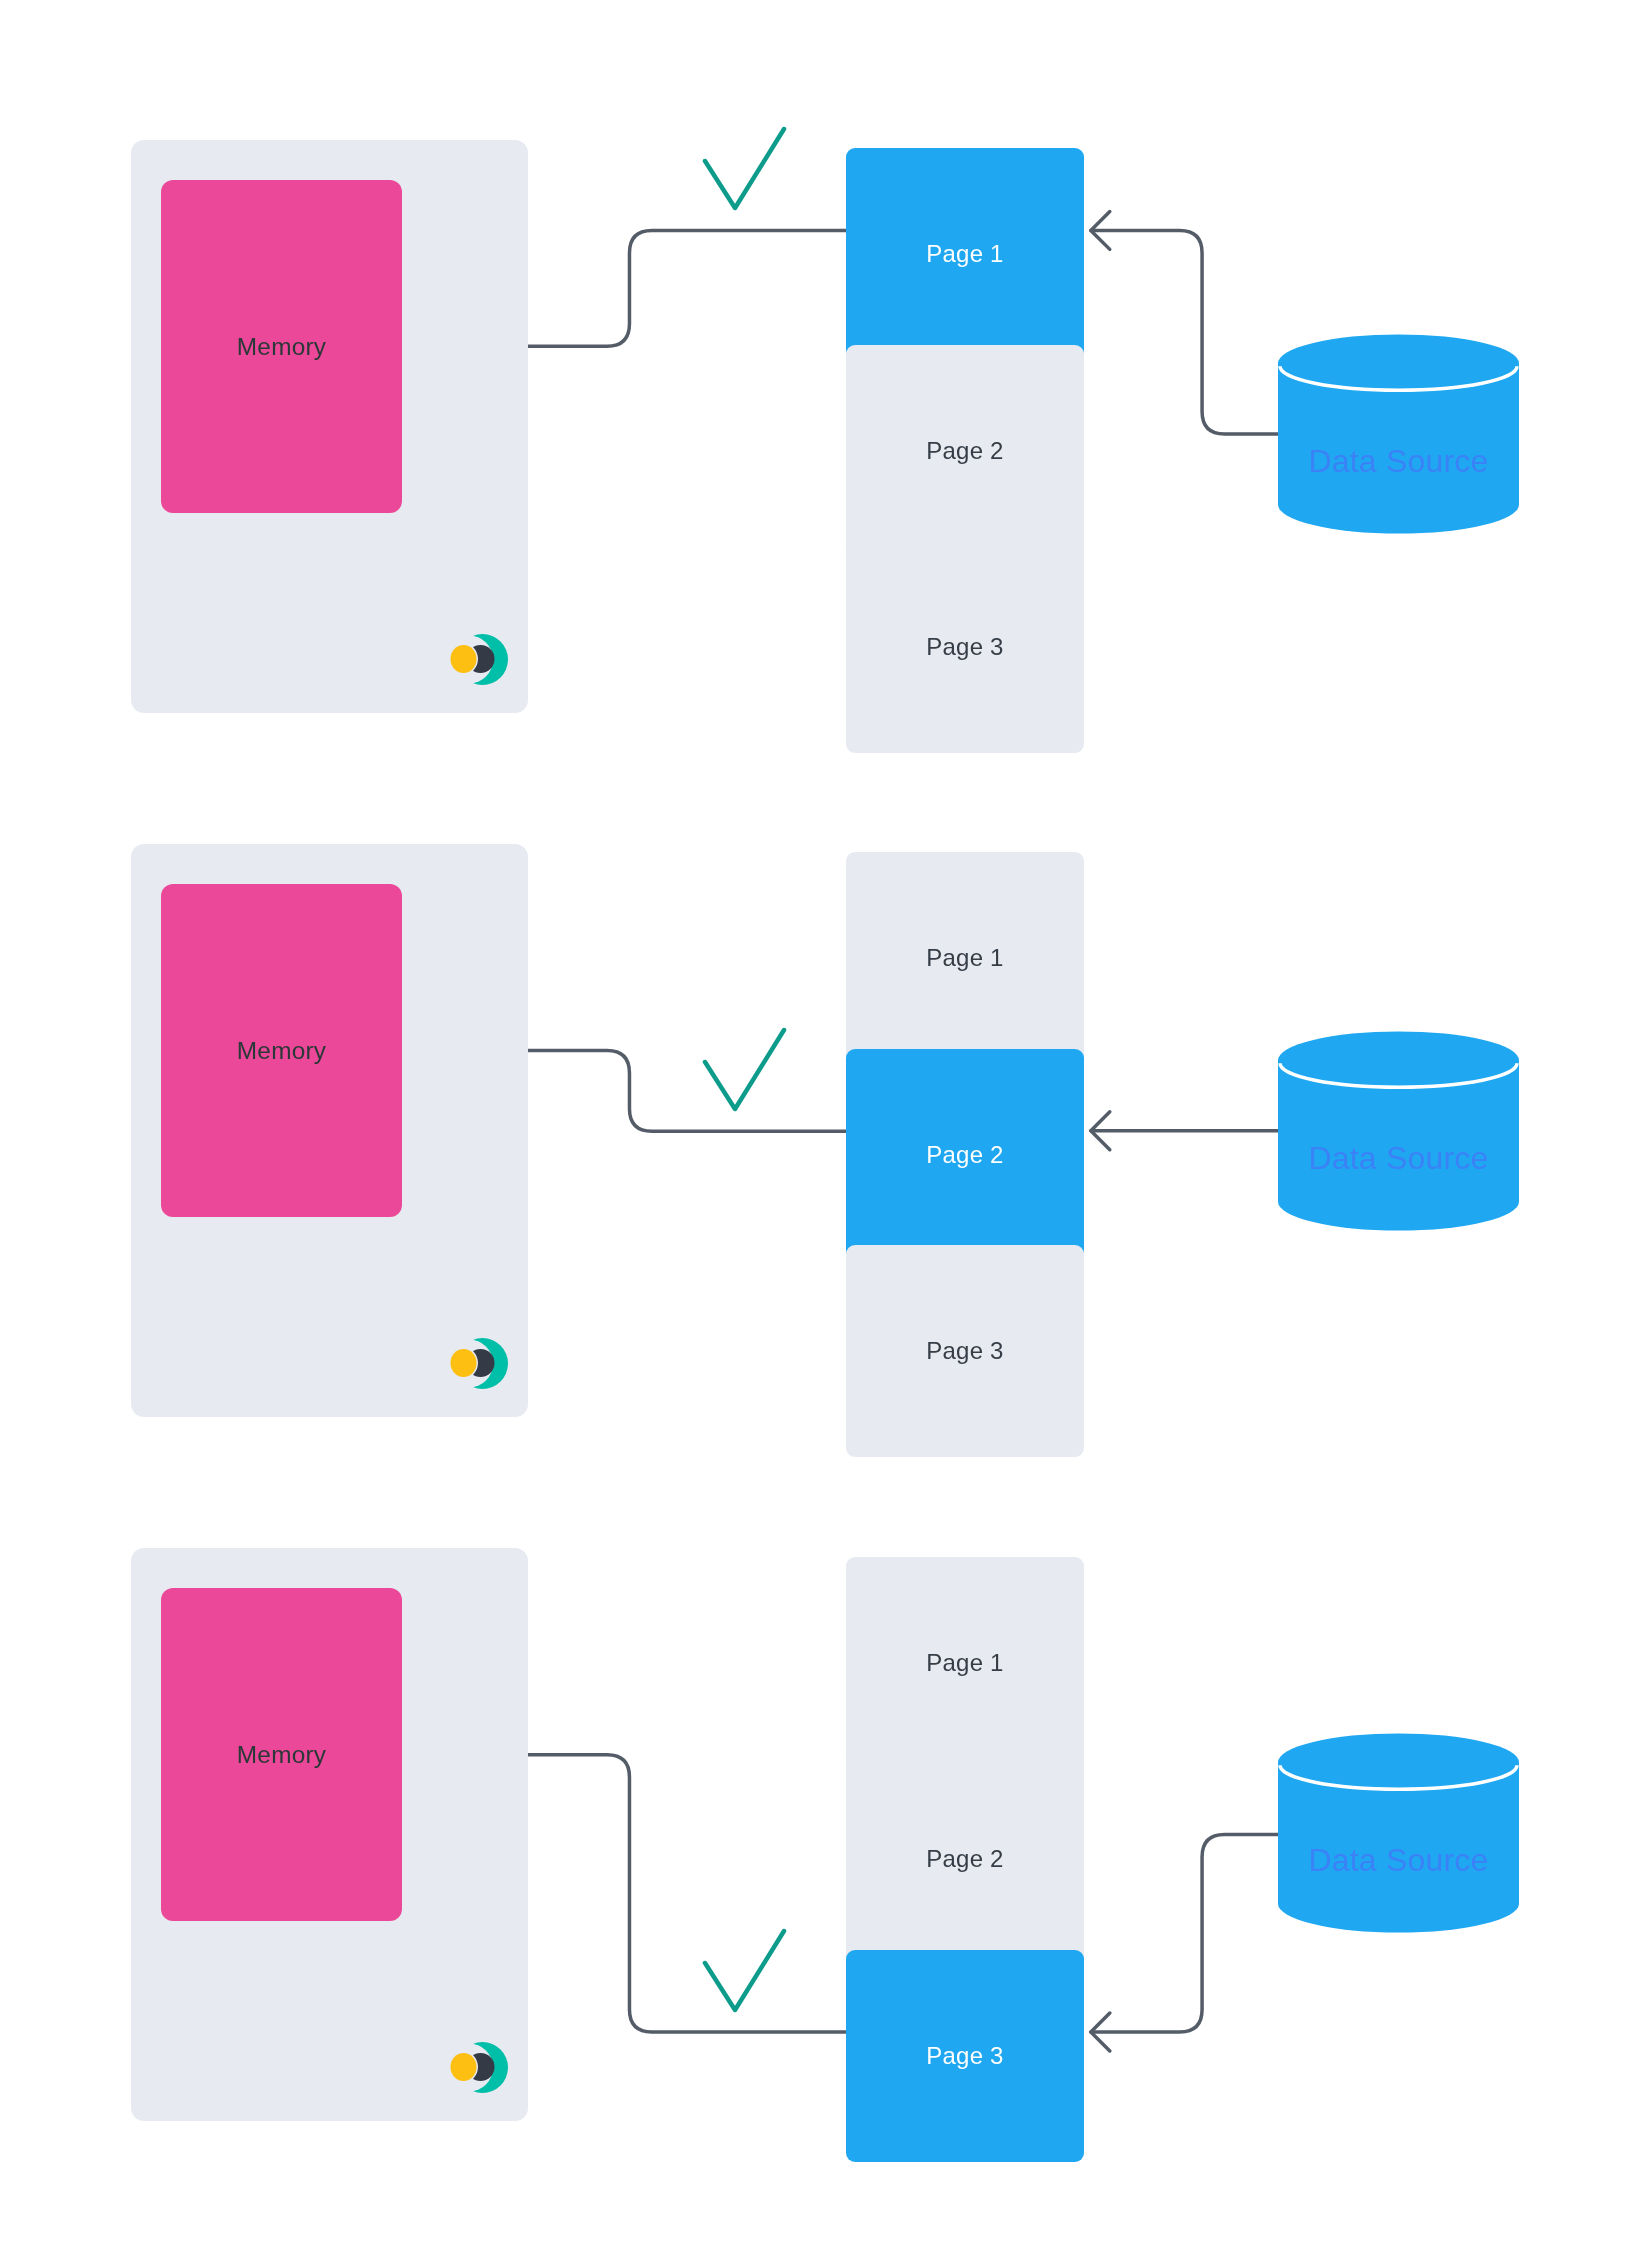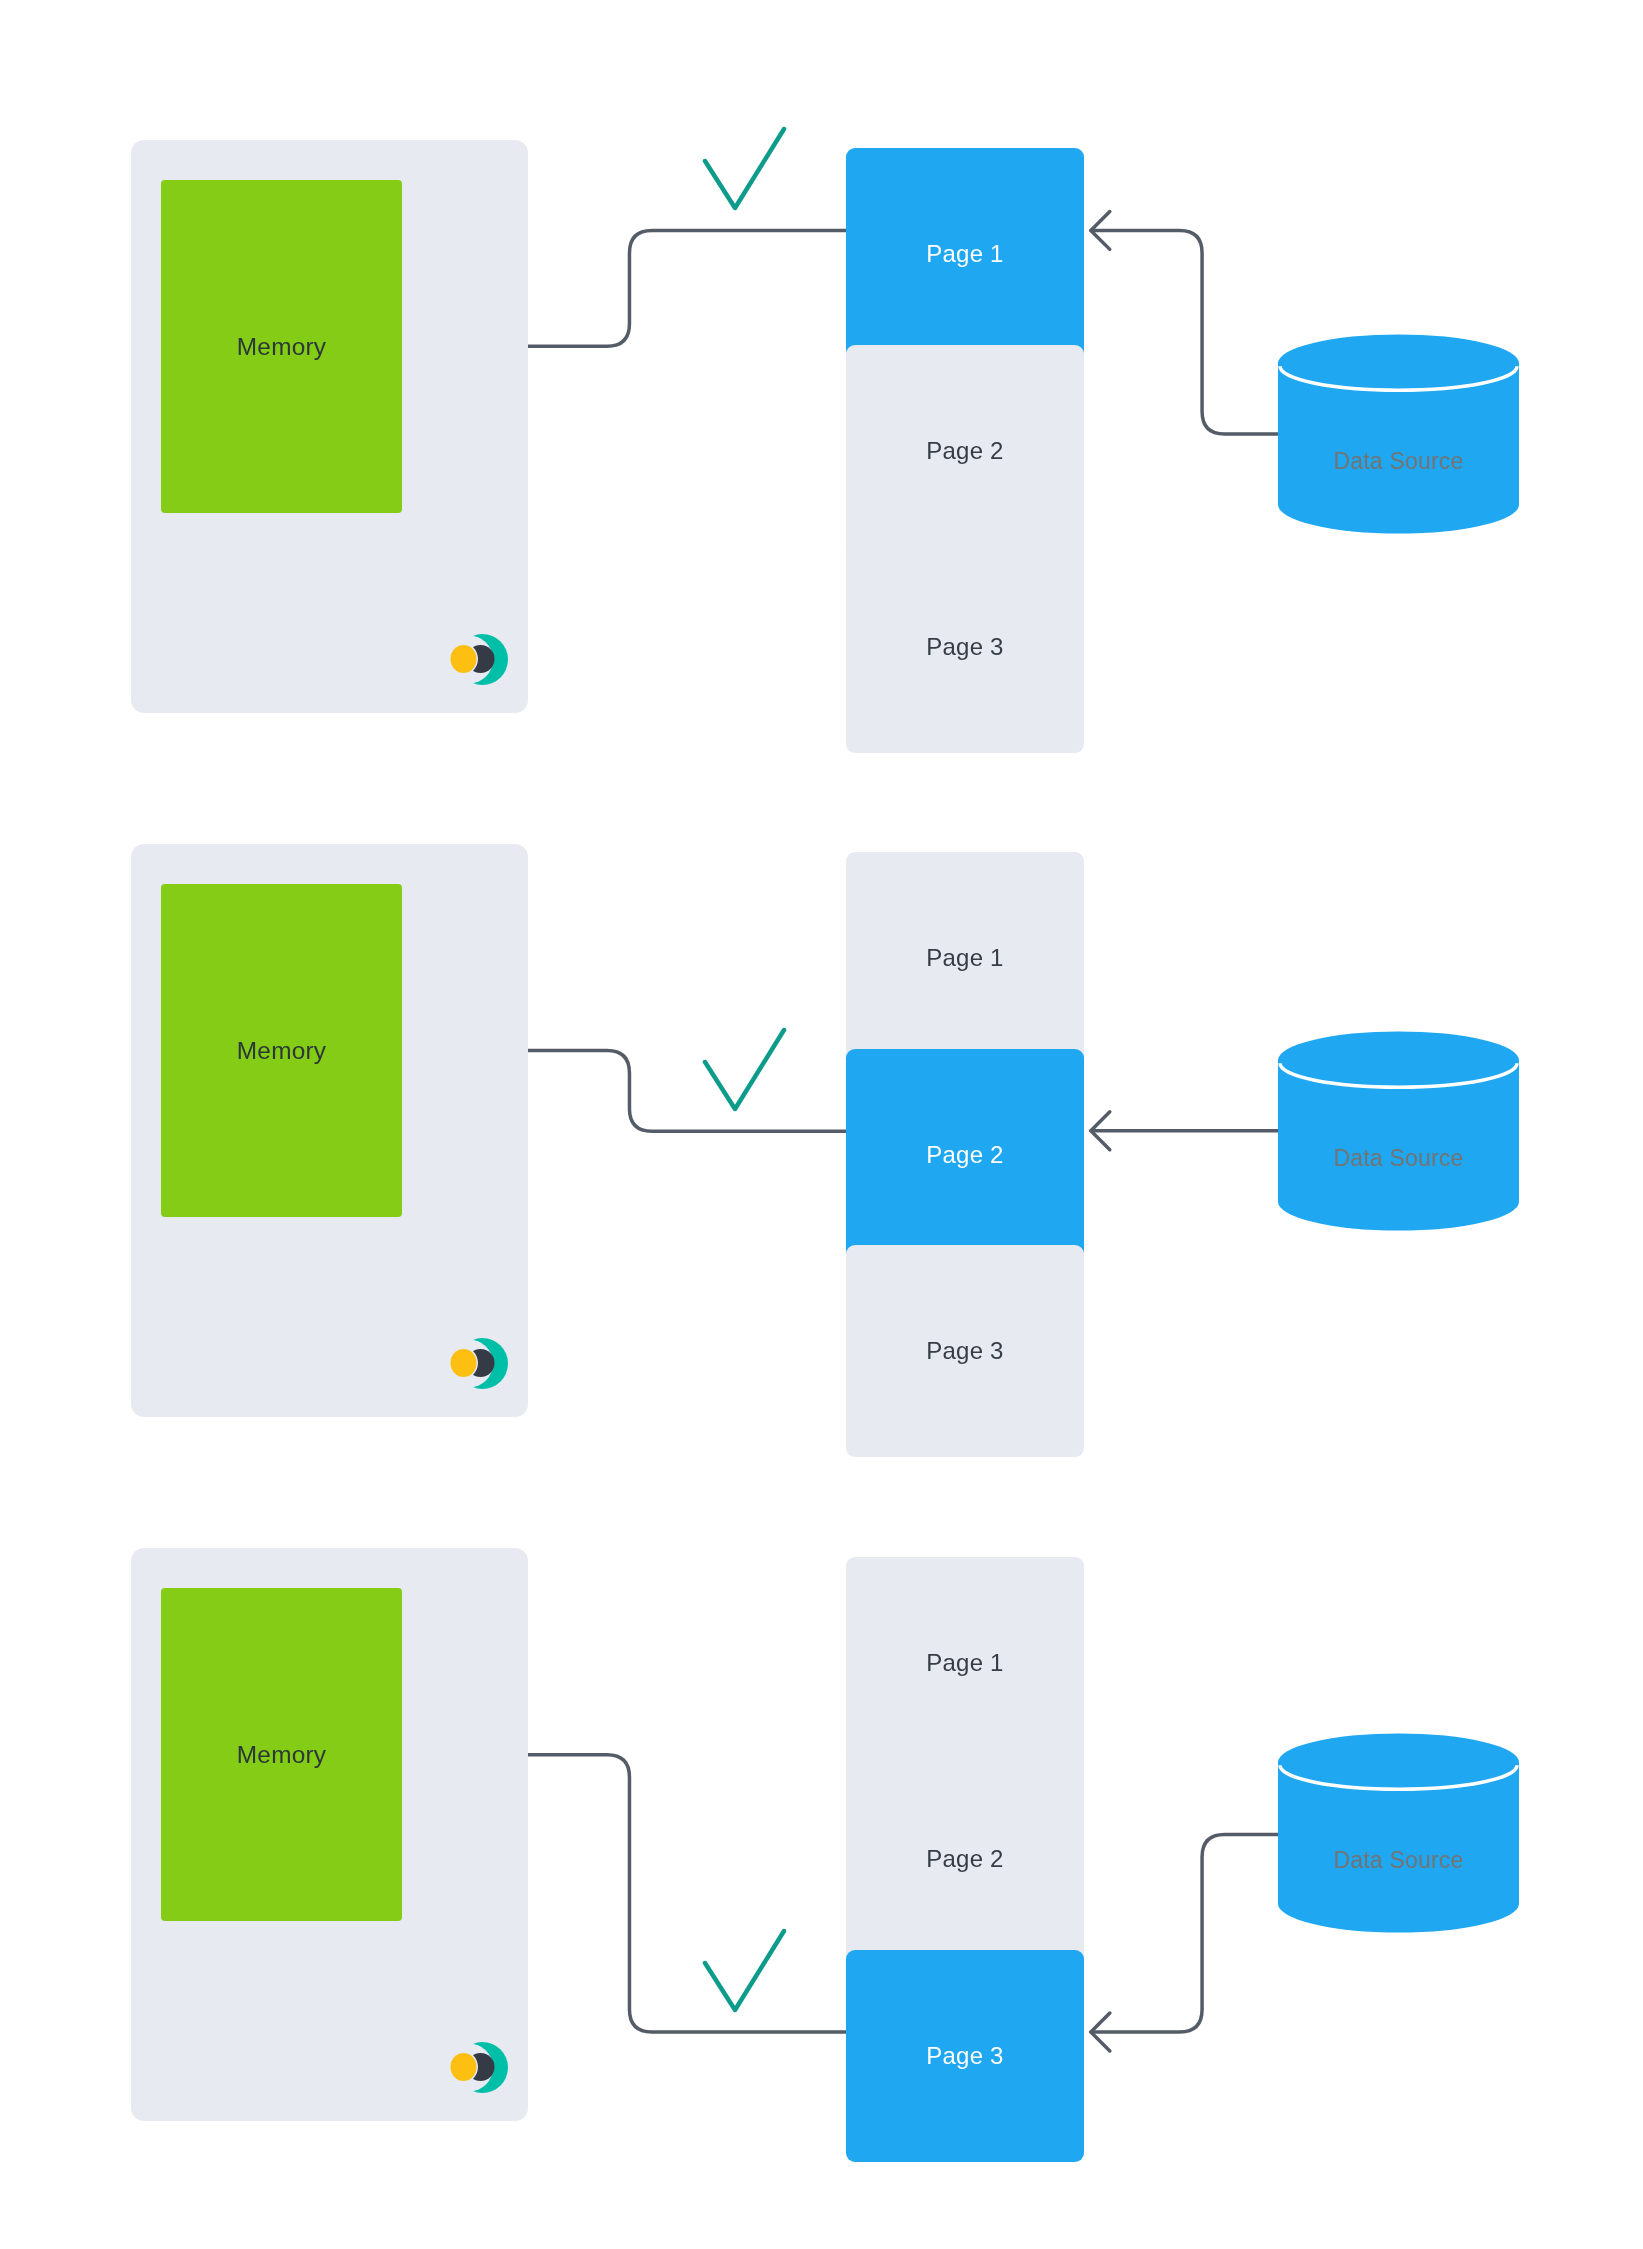--- a/index.html
+++ b/index.html
@@ -7,40 +7,40 @@
   body { font-family:"Liberation Sans", sans-serif; }
   #canvas { position:relative; width:1644px; height:2250px; background:#ffffff; overflow:hidden; }
 
   
   #connectors { position:absolute; left:0; top:0; width:1644px; height:2250px; pointer-events:none; }
   .conn { stroke:#545C68; stroke-width:7; fill:none; stroke-linecap:round; stroke-linejoin:round; }
 
   
   .panel { position:absolute; left:131px; width:397px; height:573px; background:#E7EAF1; border-radius:13px; }
   .s0 { top:140px; } .s1 { top:844px; } .s2 { top:1548px; }
-  .memory-box { position:absolute; left:30px; top:40px; width:241px; height:333px; background:#84cc16;
-                border-radius:4px; display:flex; align-items:center; justify-content:center; }
+  .memory-box { position:absolute; left:30px; top:40px; width:241px; height:333px; background:#ec4899;
+                border-radius:12px; display:flex; align-items:center; justify-content:center; }
   .memory-box span { font-size:24.4px; color:#2B3838; letter-spacing:0.2px; }
   .logo { position:absolute; left:318px; top:490px; width:68px; height:60px; }
 
   
   .page { position:absolute; left:846px; width:238px; height:212px; background:#E7EAF1; border-radius:9px;
           display:flex; align-items:center; justify-content:center; }
   .page span { font-size:24px; color:#363D47; letter-spacing:0.2px; }
   .page--active { background:#1FA8F1; }
   .page--active span { color:#ffffff; }
   .p00{top:148px;} .p01{top:345px;} .p02{top:541px;}
   .p10{top:852px;} .p11{top:1049px;} .p12{top:1245px;}
   .p20{top:1557px;} .p21{top:1753px;} .p22{top:1950px;}
 
   
   .cylinder { position:absolute; left:1278px; width:241px; height:200px; }
   .cylinder svg { position:absolute; left:0; top:0; width:100%; height:100%; }
   .cyl-label { position:absolute; left:0; right:0; top:112px; height:30px; display:flex;
-               align-items:center; justify-content:center; font-size:23px; color:#737373; letter-spacing:0.2px; }
+               align-items:center; justify-content:center; font-size:32px; color:#3b82f6; letter-spacing:0.2px; }
   .c0{top:334px;} .c1{top:1031px;} .c2{top:1733px;}
 
   
   .check { position:absolute; left:702px; width:85px; height:85px; }
   .k0{top:126px;} .k1{top:1027px;} .k2{top:1928px;}
   .check polyline { fill:none; stroke:#0D9C8B; stroke-width:9; stroke-linecap:round; stroke-linejoin:round; }
 </style>
 </head>
 <body>
 

